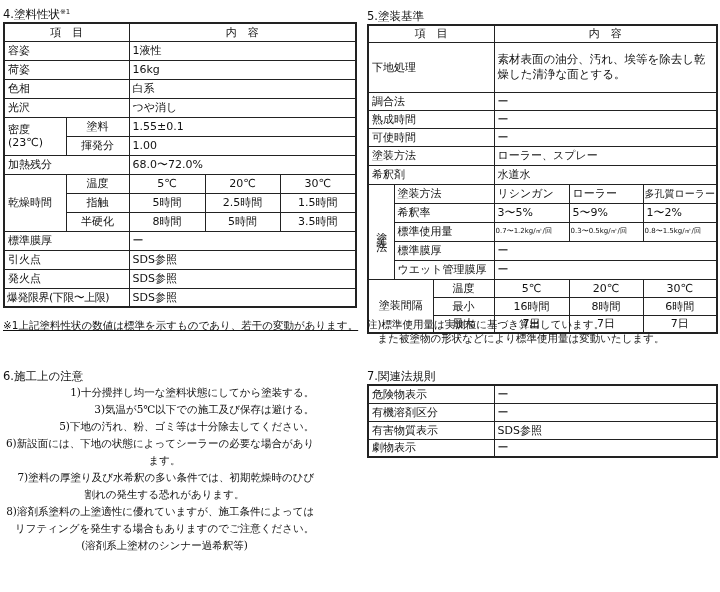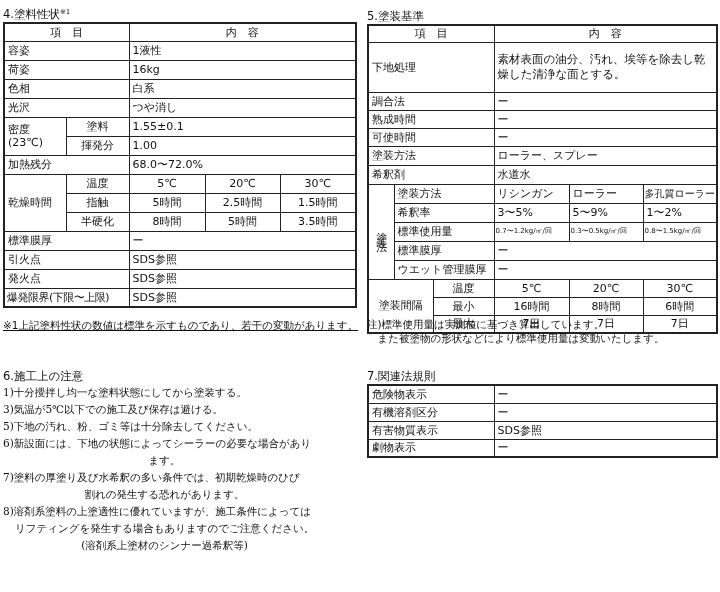--- a/index.html
+++ b/index.html
@@ -7,21 +7,21 @@
   body { position: relative; font-family: "DejaVu Sans", "Liberation Sans", sans-serif; color: #111; font-size: 11px; }
   .sec-title { position: absolute; font-size: 11.5px; line-height: 14px; }
   .sec-title sup { font-size: 7px; vertical-align: top; position: relative; top: -2px; }
   table { position: absolute; border-collapse: collapse; table-layout: fixed; }
   td { border: 1px solid #222; font-size: 11px; line-height: 13px; padding: 1px 3px; white-space: nowrap; overflow: hidden; vertical-align: middle; }
   .c { text-align: center; }
   .tiny { font-size: 7px; padding: 0 1px; }
   .outer { border: 2px solid #222; }
   .note { position: absolute; font-size: 10.5px; line-height: 14px; white-space: nowrap; }
   .list { position: absolute; font-family: "DejaVu Serif", "Liberation Serif", serif; font-size: 10.5px; line-height: 17px; }
-  .list .item { white-space: nowrap; }
+  .list .item { white-space: nowrap; text-align: right; }
   .list .cont { padding-left: 12px; white-space: nowrap; text-align: center; }
   .vert { writing-mode: vertical-rl; text-orientation: upright; letter-spacing: 4px; }
 </style>
 </head>
 <body>
 
 <div class="sec-title" style="left:3px; top:7px;">
   <span>4.塗料性状</span><sup>※1</sup>
 </div>
 

